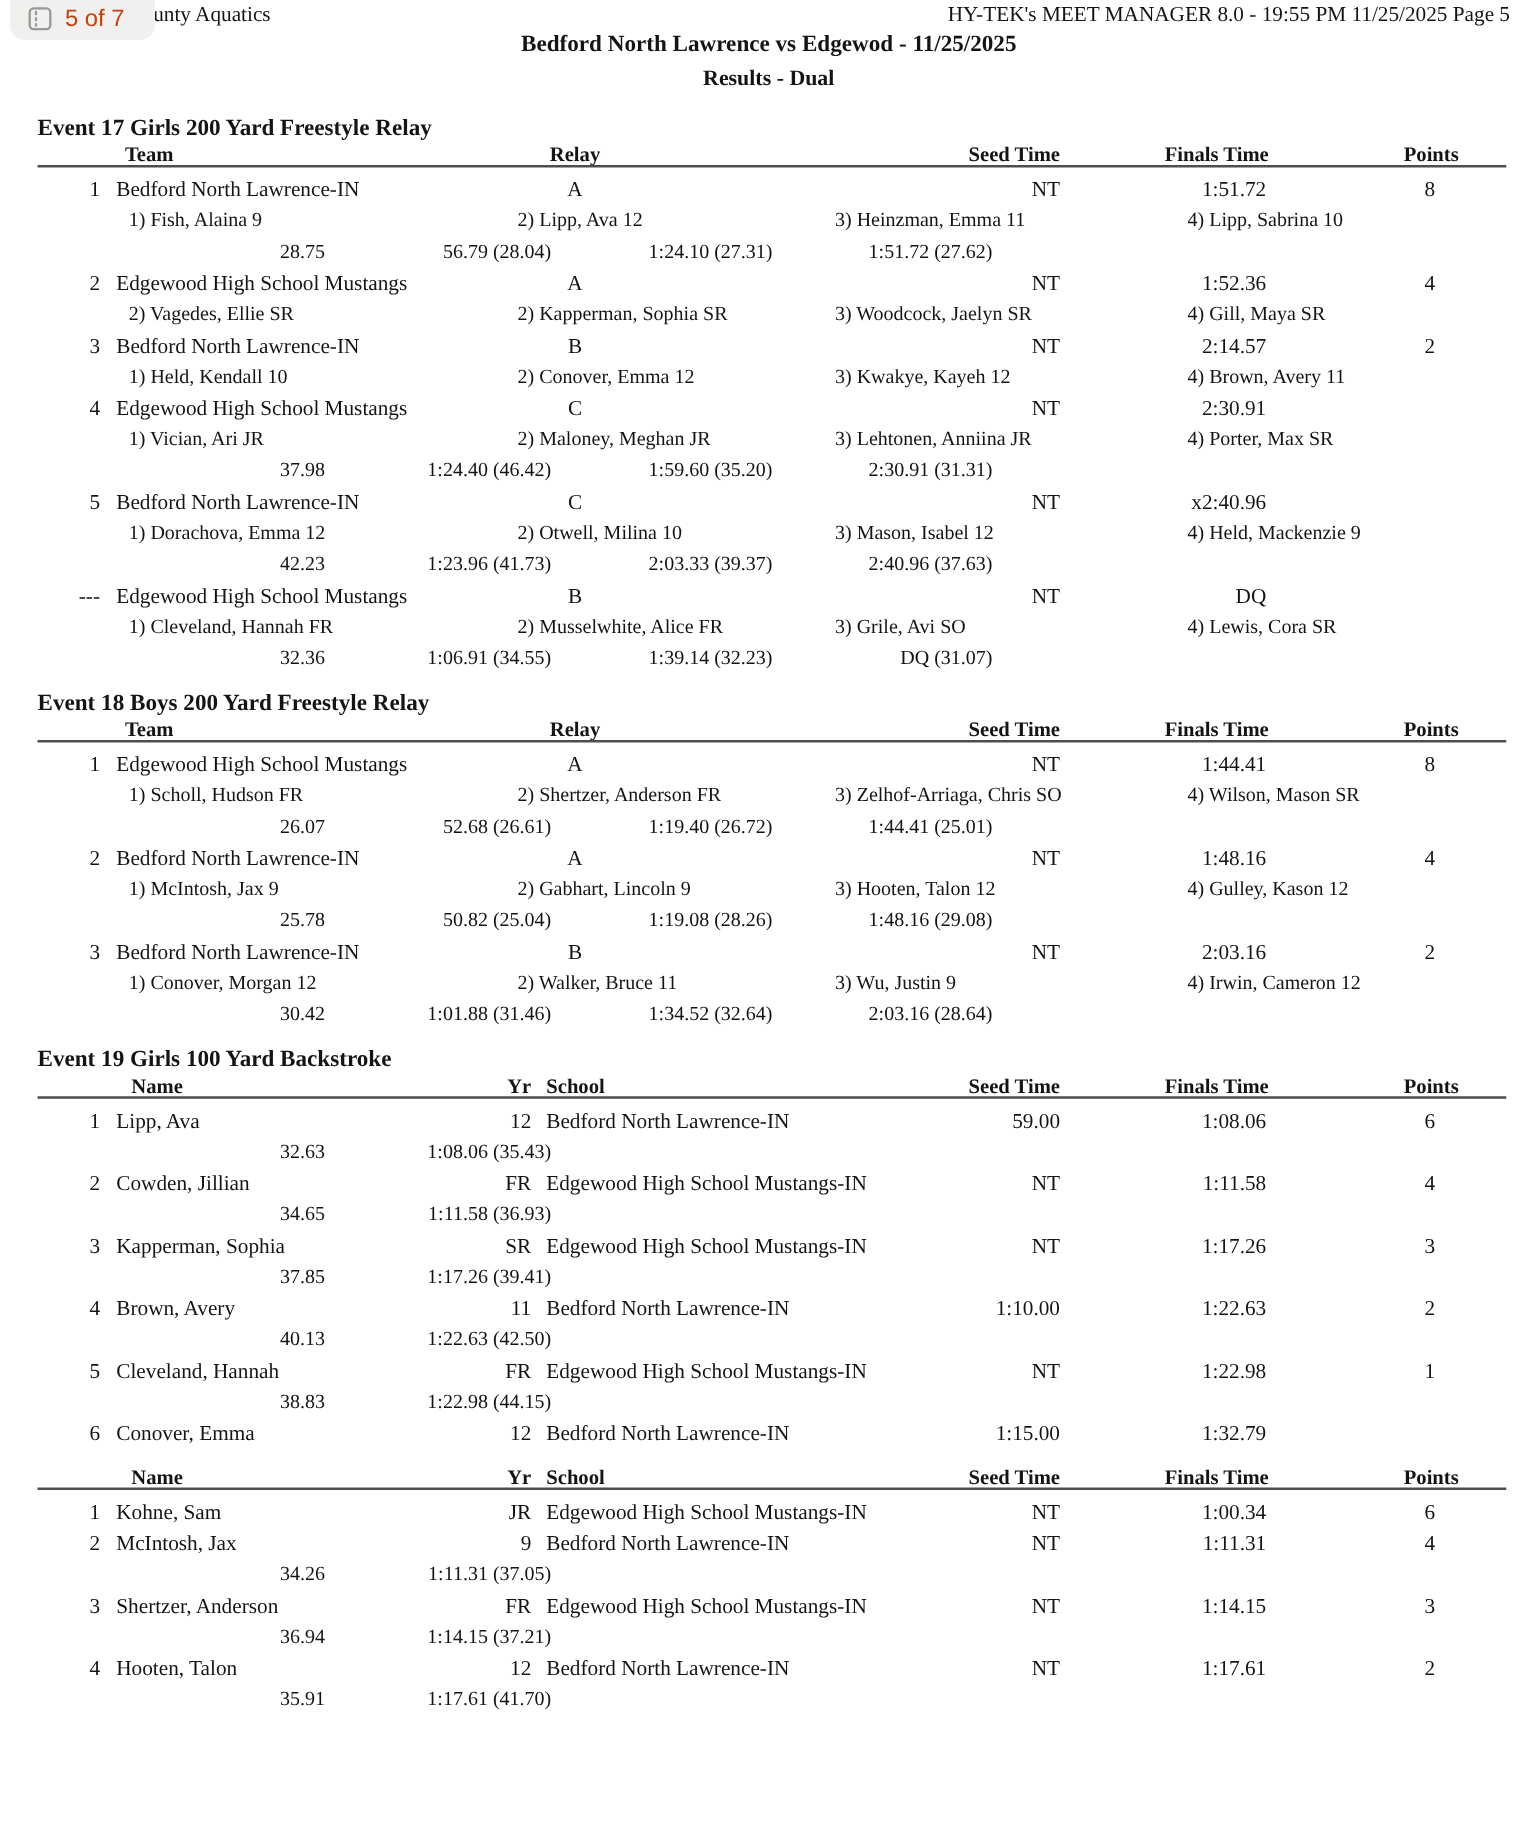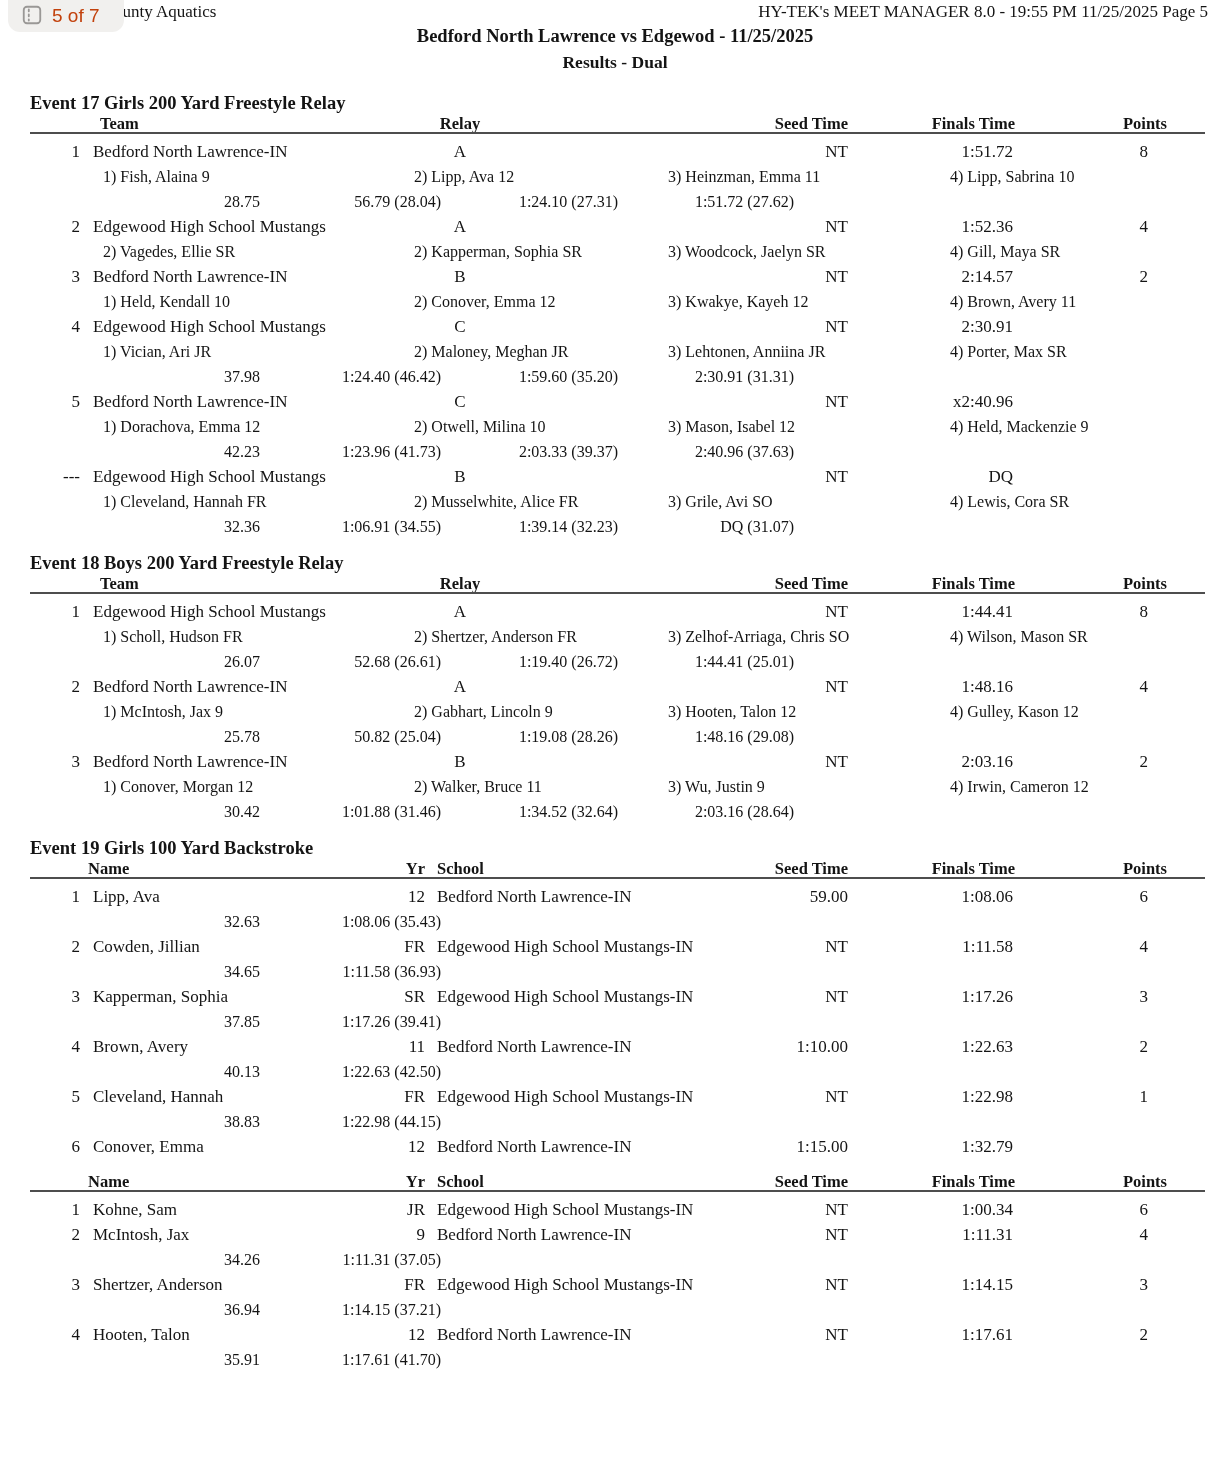--- a/index.html
+++ b/index.html
@@ -39,21 +39,21 @@
   .c-team{left:93px;}
   .c-letter{left:400px;width:120px;text-align:center;}
   .c-yr{right:805px;}
   .c-school{left:437px;}
   .c-seed{right:382px;}
   .c-finals{right:217px;}
   .c-points{right:82px;}
   
   .h-team{left:100px;}
   .h-relay{left:400px;width:120px;text-align:center;}
-  .h-name{left:88px;}
+  .h-name{left:105px;}
   .h-yr{right:805px;}
   .h-school{left:437px;}
   .h-seed{right:382px;}
   .h-finals{right:215px;margin-left:45px;}
   .h-points{right:63px;}
   
   .s1{left:103px;} .s2{left:389px;margin-left:25px;} .s3{left:668px;} .s4{left:950px;}
   
   .sp1{right:970px;} .sp2{right:789px;} .sp3{right:612px;} .sp4{right:436px;}
 </style>

